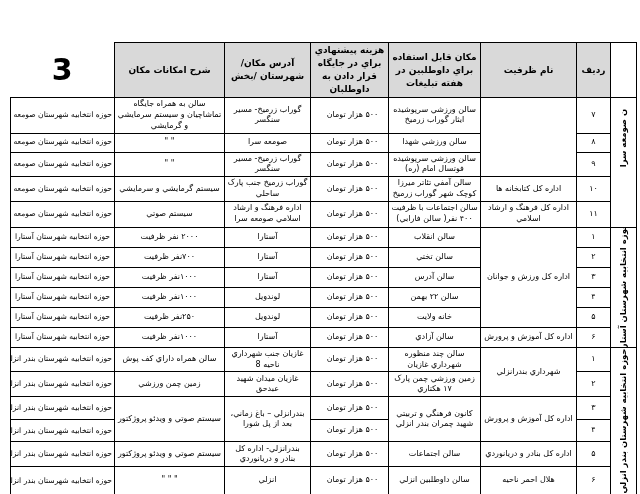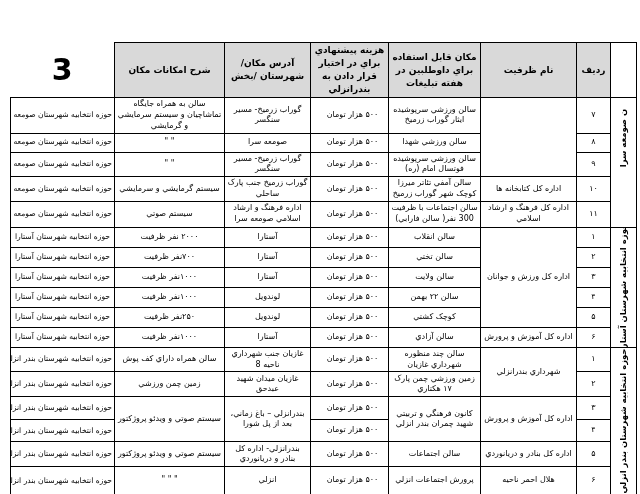--- a/index.html
+++ b/index.html
@@ -45,21 +45,21 @@
         <col style="width:86px">
         <col style="width:110px">
         <col style="width:104px">
     </colgroup>
     <thead>
       <tr style="height:55px">
         <th class="corner"></th>
         <th>رديف</th>
         <th>نام ظرفيت</th>
         <th>مكان قابل استفاده براي داوطلبين در هفته تبليغات</th>
-        <th>هزينه پيشنهادي براي در اختيار قرار دادن به بندرانزلي</th>
+        <th>هزينه پيشنهادي براي در جايگاه قرار دادن به داوطلبان</th>
         <th>آدرس مكان/شهرستان /بخش</th>
         <th>شرح امكانات مكان</th>
         <th class="pagenum">3</th>
       </tr>
     </thead>
     <tbody>
 
       <tr style="height:24px">
         <td class="groupcell" rowspan="5">
             <span class="vtext at-top">ن صومعه سرا</span>
@@ -93,21 +93,21 @@
         <td>اداره كل كتابخانه ها</td>
         <td>سالن آمفي تئاتر ميرزا كوچک شهر گوراب زرميخ</td>
         <td class="cost">۵۰۰ هزار تومان</td>
         <td>گوراب زرميخ جنب پارک ساحلي</td>
         <td>سيستم گرمايشي و سرمايشي</td>
         <td class="district">حوزه انتخابيه شهرستان صومعه سرا</td>
       </tr>
       <tr style="height:26px">
         <td>۱۱</td>
         <td>اداره كل فرهنگ و ارشاد اسلامي</td>
-        <td>سالن اجتماعات با ظرفيت 300 نفر( سالن فارابي)</td>
+        <td>سالن اجتماعات با ظرفيت ۴۰۰ نفر( سالن فارابي)</td>
         <td class="cost">۵۰۰ هزار تومان</td>
         <td>اداره فرهنگ و ارشاد اسلامي صومعه سرا</td>
         <td>سيستم صوتي</td>
         <td class="district">حوزه انتخابيه شهرستان صومعه سرا</td>
       </tr>
 
       <tr style="height:20px">
         <td class="groupcell" rowspan="6">
             <span class="vtext">حوزه انتخابيه شهرستان آستارا</span>
           </td>
@@ -122,37 +122,37 @@
       <tr style="height:20px">
         <td>۲</td>
         <td>سالن تختي</td>
         <td class="cost">۵۰۰ هزار تومان</td>
         <td>آستارا</td>
         <td>۷۰۰نفر ظرفيت</td>
         <td class="district">حوزه انتخابيه شهرستان آستارا</td>
       </tr>
       <tr style="height:20px">
         <td>۳</td>
-        <td>سالن ولايت</td>
+        <td>سالن آدرس</td>
         <td class="cost">۵۰۰ هزار تومان</td>
         <td>آستارا</td>
         <td>۱۰۰۰نفر ظرفيت</td>
         <td class="district">حوزه انتخابيه شهرستان آستارا</td>
       </tr>
       <tr style="height:20px">
         <td>۴</td>
         <td>سالن ۲۲ بهمن</td>
         <td class="cost">۵۰۰ هزار تومان</td>
         <td>لوندويل</td>
         <td>۱۰۰۰نفر ظرفيت</td>
         <td class="district">حوزه انتخابيه شهرستان آستارا</td>
       </tr>
       <tr style="height:20px">
         <td>۵</td>
-        <td>كوچک كشتي</td>
+        <td>خانه ولايت</td>
         <td class="cost">۵۰۰ هزار تومان</td>
         <td>لوندويل</td>
         <td>۲۵۰نفر ظرفيت</td>
         <td class="district">حوزه انتخابيه شهرستان آستارا</td>
       </tr>
       <tr style="height:20px">
         <td>۶</td>
         <td>اداره كل آموزش و پرورش</td>
         <td>سالن آزادي</td>
         <td class="cost">۵۰۰ هزار تومان</td>
@@ -200,21 +200,21 @@
         <td>اداره كل بنادر و دريانوردي</td>
         <td>سالن اجتماعات</td>
         <td class="cost">۵۰۰ هزار تومان</td>
         <td>بندرانزلي- اداره كل بنادر و دريانوردي</td>
         <td>سيستم صوتي و ويدئو پروژكتور</td>
         <td class="district">حوزه انتخابيه شهرستان بندر انزلي</td>
       </tr>
       <tr style="height:28px">
         <td>۶</td>
         <td>هلال احمر ناحيه</td>
-        <td>پرورش اجتماعات انزلي</td>
+        <td>سالن داوطلبين انزلي</td>
         <td class="cost">۵۰۰ هزار تومان</td>
         <td>انزلي</td>
         <td>"  "  "</td>
         <td class="district">حوزه انتخابيه شهرستان بندر انزلي</td>
       </tr>
     </tbody>
   </table>
 </div>
 
 </body></html>

